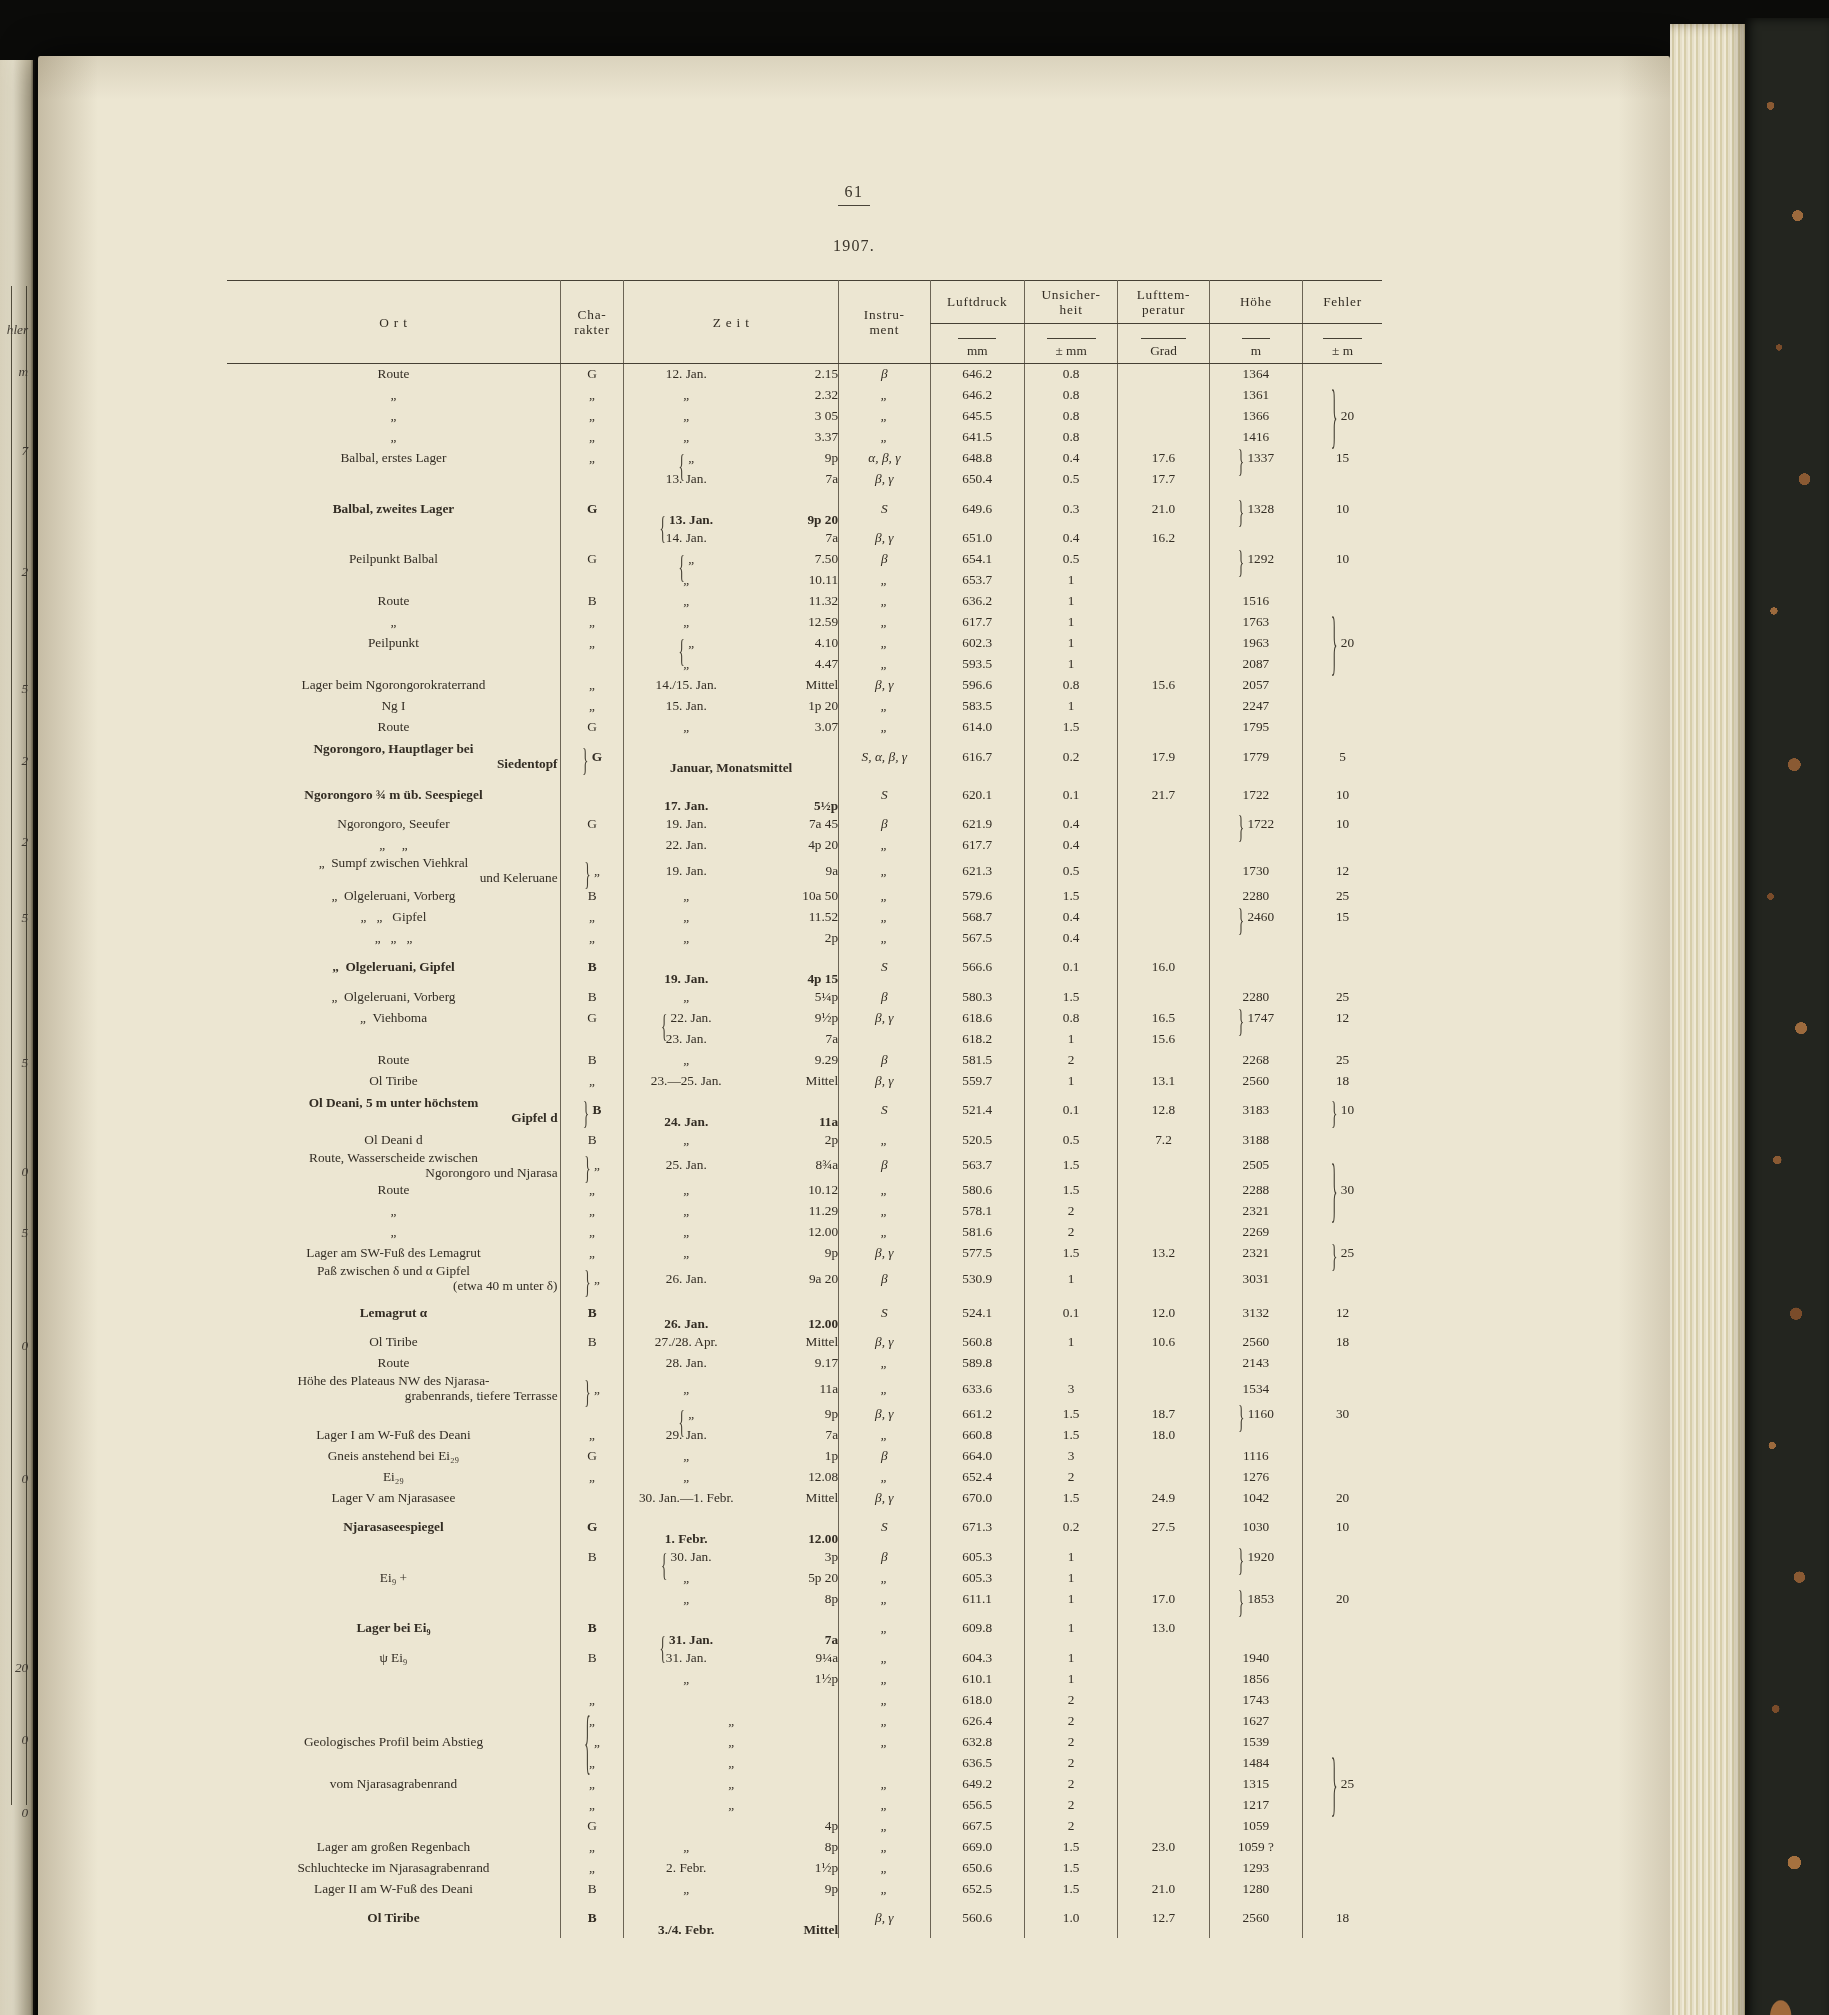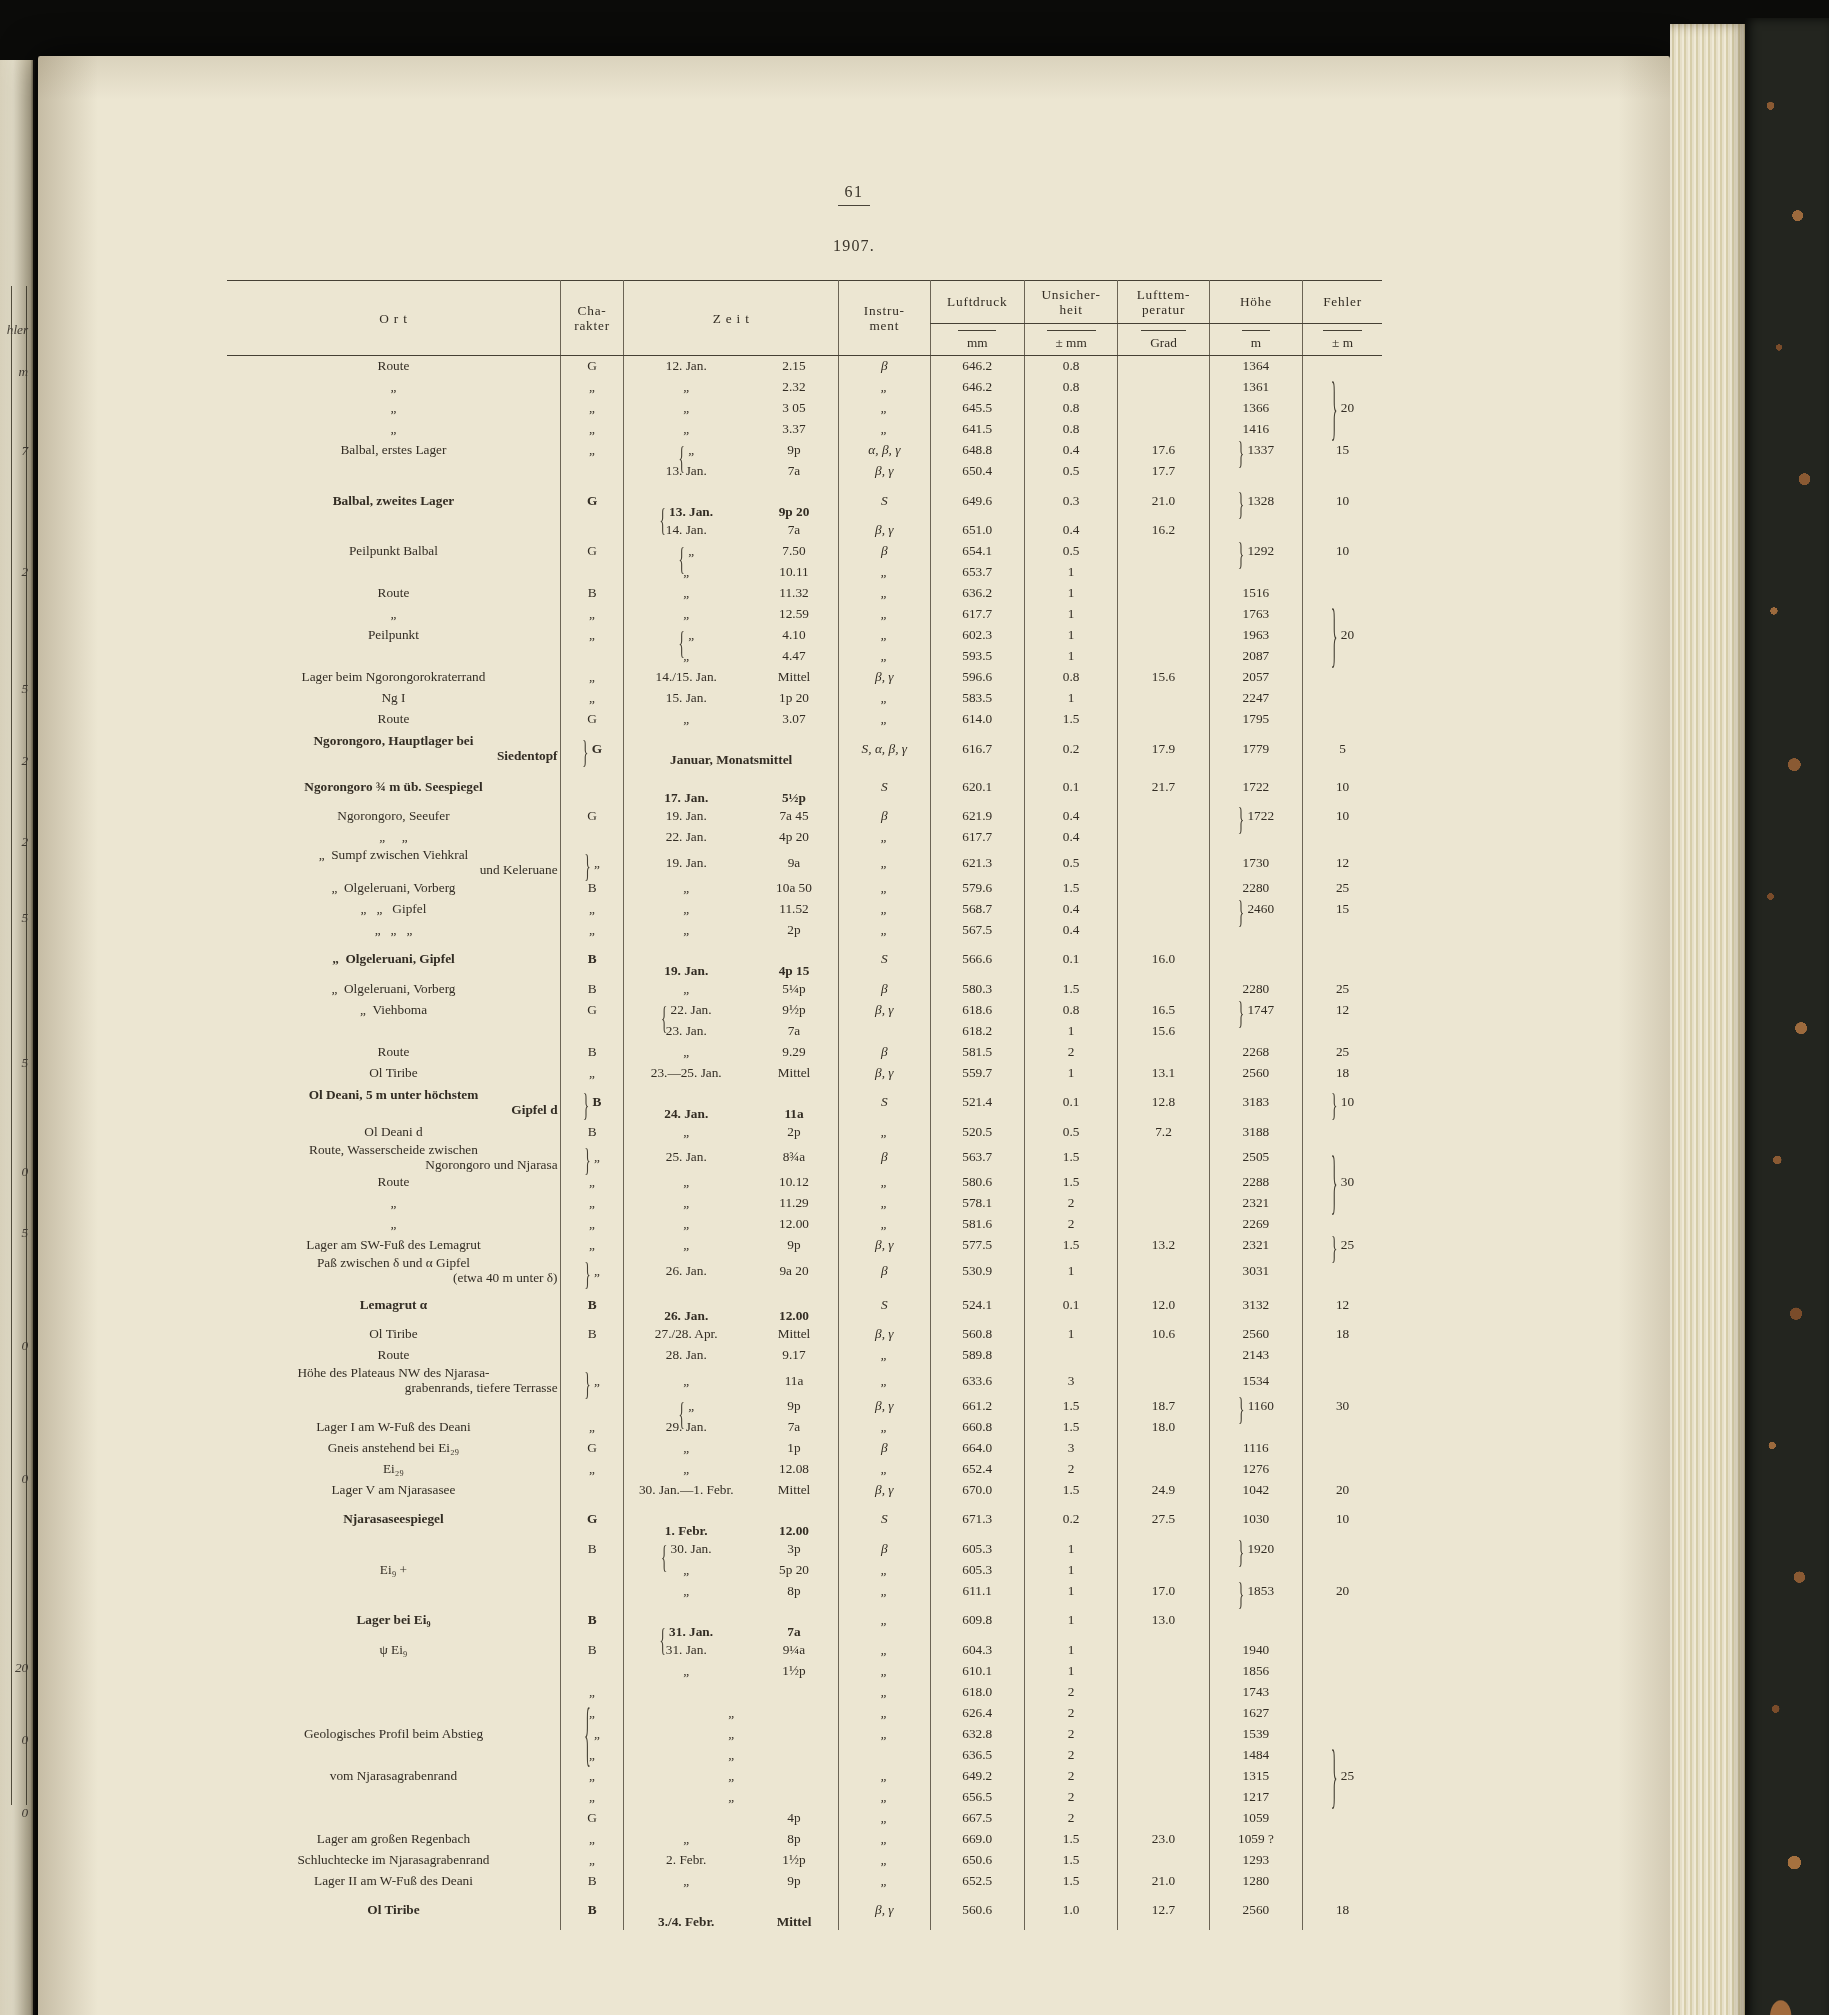--- a/index.html
+++ b/index.html
@@ -31,28 +31,28 @@
   .year{position:absolute;left:0;right:0;top:181px;text-align:center;font-size:16px;
         letter-spacing:1.2px;color:#3a342a;font-family:Liberation Serif, serif;}
 
   
   .tblwrap{position:absolute;left:189px;top:224px;width:1155px;}
   table{border-collapse:collapse;table-layout:fixed;width:1155px;
         border-top:1.6px solid #454034;font-size:13.3px;color:#332d24;}
   th{font-weight:normal;vertical-align:middle;white-space:pre-line;line-height:1.15;
      padding:5.6px 1.6px;border-bottom:1.2px solid #454034;}
   .lbl{letter-spacing:0.8px;}
-  .unit{display:inline-block;border-top:0.8px solid #454034;padding:3.2px 8.9px 0;margin-top:1px;}
+  .unit{display:inline-block;border-top:0.8px solid #454034;padding:3.2px 8.9px 0;margin-top:9px;}
   td{height:21px;padding:0 2.4px;text-align:center;vertical-align:middle;line-height:1.12;overflow:visible;}
   .vline{border-left:0.8px solid #6b6455;}
   td.zeit{padding:0;}
   .zwrap{display:flex;align-items:center;width:100%;}
   .zd{flex:0 0 58%;text-align:center;}
   .zd.full{flex:1 1 100%;}
-  .zt{flex:1 1 auto;text-align:center;padding-left:1.6px;}
+  .zt{flex:1 1 auto;text-align:right;padding-left:1.6px;}
   td.instr{font-style:italic;}
   tr.b td.ort,tr.b td.char,tr.b .zd,tr.b .zt{font-weight:bold;margin-top:23px;}
   .o2{display:block;text-align:right;}
   .br{display:inline-block;transform:translateY(4.8px) scaleY(2.4);transform-origin:50% 50%;
       font-weight:400;color:#454034;}
   .br.open{transform:translateY(10.5px) scaleY(2.4);}
   .br.xl{transform:translateY(3.2px) scaleY(5.4);}
   .br.xl.open{transform:translateY(3.2px) scaleY(5.4);}
 
   

